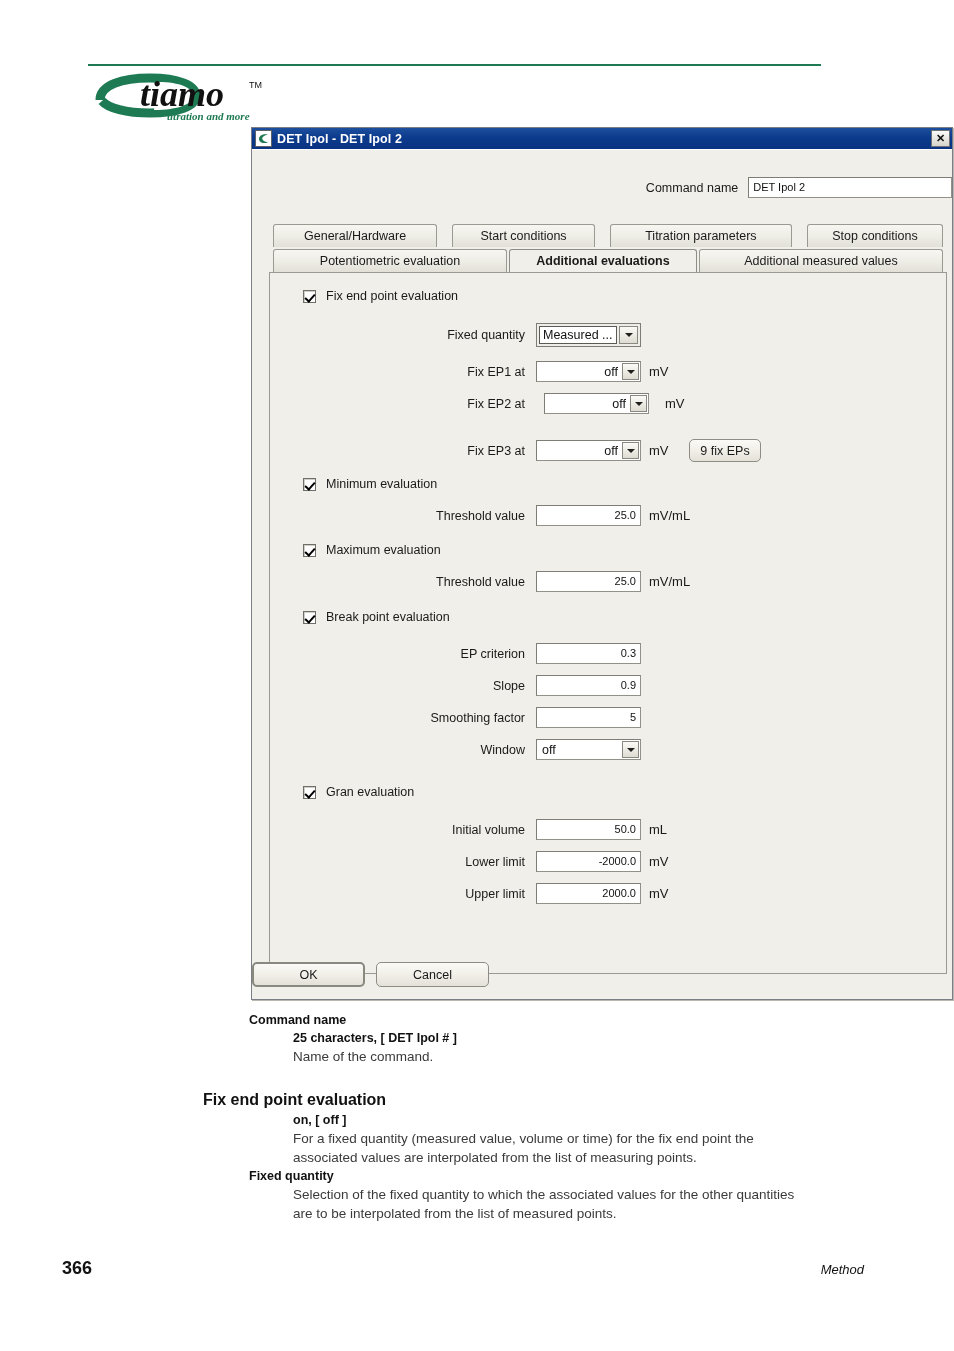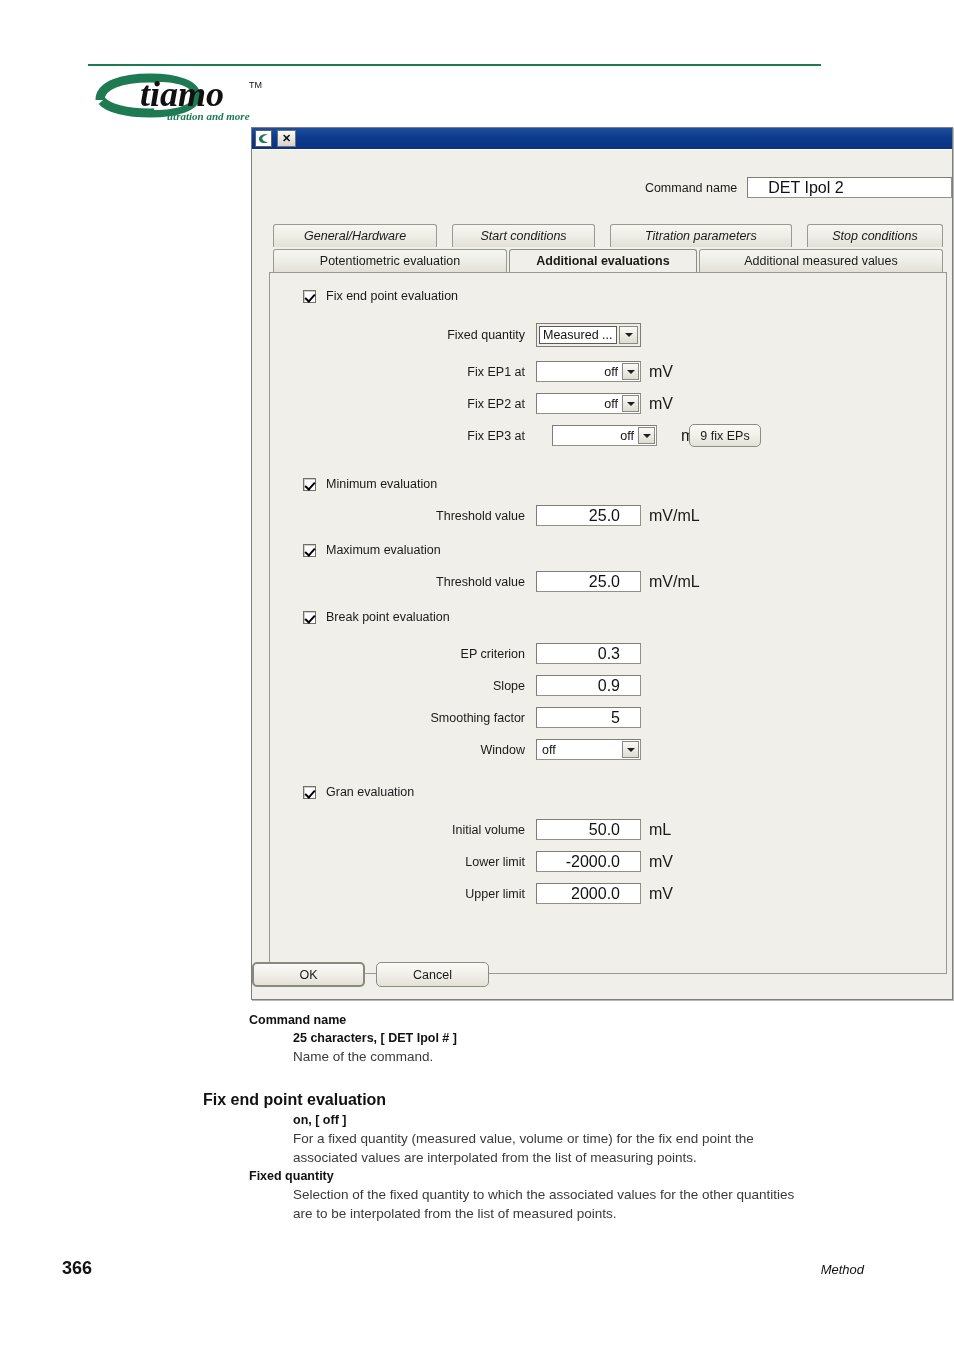--- a/index.html
+++ b/index.html
@@ -106,41 +106,41 @@
     font-size: 12.5px;
     color: #1a1a1a;
     padding-right: 10px;
     box-sizing: border-box;
   }
   .textinput {
     background: #ffffff;
     border: 1px solid #919089;
     border-top-color: #7e7d76;
     border-left-color: #7e7d76;
-    font-size: 16px;
+    font-size: 11px;
     color: #111;
     height: 21px;
     line-height: 19px;
-    padding: 0 20px;
+    padding: 0 4px;
     box-sizing: border-box;
   }
   .cmdname-input { width: 212px; }
 
   
   .tabs {
     position: absolute;
     left: 21px; top: 74px;
     width: 670px;
     box-sizing: border-box;
   }
   .tabrow {
     display: flex;
     position: relative;
   }
-  .tabrow.row1 { gap: 15px; font-style: italic; }
+  .tabrow.row1 { gap: 15px; }
   .tabrow.row2 { gap: 2px; margin-top: 2px; }
   .tab {
     height: 23px;
     background: linear-gradient(180deg,#f7f6f1 0%, #edece5 55%, #e2e0d7 100%);
     border: 1px solid #9b9a92;
     border-bottom: none;
     border-radius: 3px 3px 0 0;
     font-size: 12.5px;
     color: #1a1a1a;
     display: flex;
@@ -226,21 +226,21 @@
   .field-label {
     width: 267px;
     text-align: right;
     font-size: 12.5px;
     color: #1a1a1a;
     padding-right: 11px;
     box-sizing: border-box;
     white-space: nowrap;
   }
   .unit {
-    font-size: 16px;
+    font-size: 13px;
     color: #1a1a1a;
     margin-left: 8px;
     white-space: nowrap;
   }
 
   .num-input {
     width: 105px;
     text-align: right;
   }
 
@@ -449,20 +449,21 @@
 </div>
 
 <div class="dialog">
 
   <div class="titlebar">
     <span class="title-icon">
       <svg width="11" height="11" viewBox="0 0 11 11">
         <path d="M10 1.4 C4 0.2, 0.6 3.2, 1 6.4 C1.4 9.4, 5 10.8, 10 9.8 C6.6 8.8, 4.4 7.4, 4.2 5.6 C4 3.8, 6.4 2.2, 10 1.4 Z" fill="#1e7a52"></path>
       </svg>
     </span>
+    <span class="title-text">DET Ipol - DET Ipol 2</span>
     <span class="close-btn">✕</span>
   </div>
 
   <div class="dlg-body">
 
     <div class="cmdname-row">
       <span class="cmdname-label">Command name</span>
       <span class="textinput cmdname-input">DET Ipol 2</span>
     </div>
 
@@ -503,32 +504,32 @@
         <span class="field-label">Fix EP1 at</span>
         <span class="combo-inset">
           <span class="val">off</span>
           <span class="drop-btn">
               <span class="arw"></span>
             </span>
         </span>
         <span class="unit">mV</span>
       </div>
 
-      <div class="field-row" style="top:121px;">
+      <div class="field-row" style="top:121px;gap:8px;">
         <span class="field-label">Fix EP2 at</span>
         <span class="combo-inset">
           <span class="val">off</span>
           <span class="drop-btn">
               <span class="arw"></span>
             </span>
         </span>
         <span class="unit">mV</span>
       </div>
 
-      <div class="field-row" style="top:153px;gap:16px;">
+      <div class="field-row" style="top:168px;">
         <span class="field-label">Fix EP3 at</span>
         <span class="combo-inset">
           <span class="val">off</span>
           <span class="drop-btn">
               <span class="arw"></span>
             </span>
         </span>
         <span class="unit">mV</span>
         <span class="push-btn btn-fixeps">9 fix EPs</span>
       </div>

